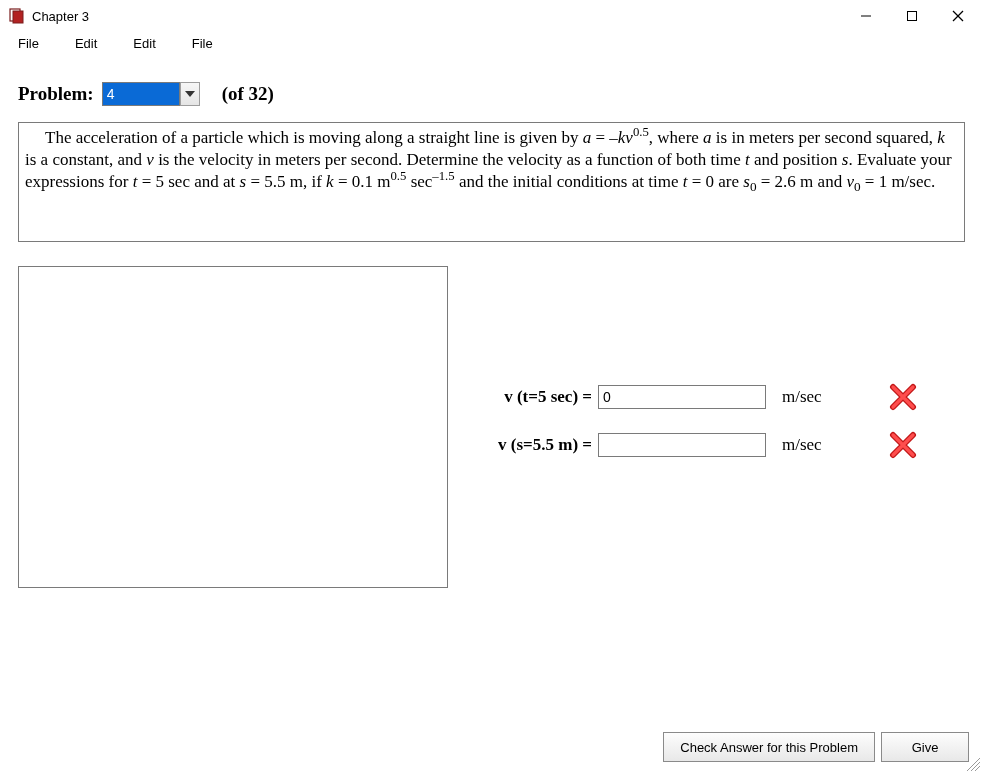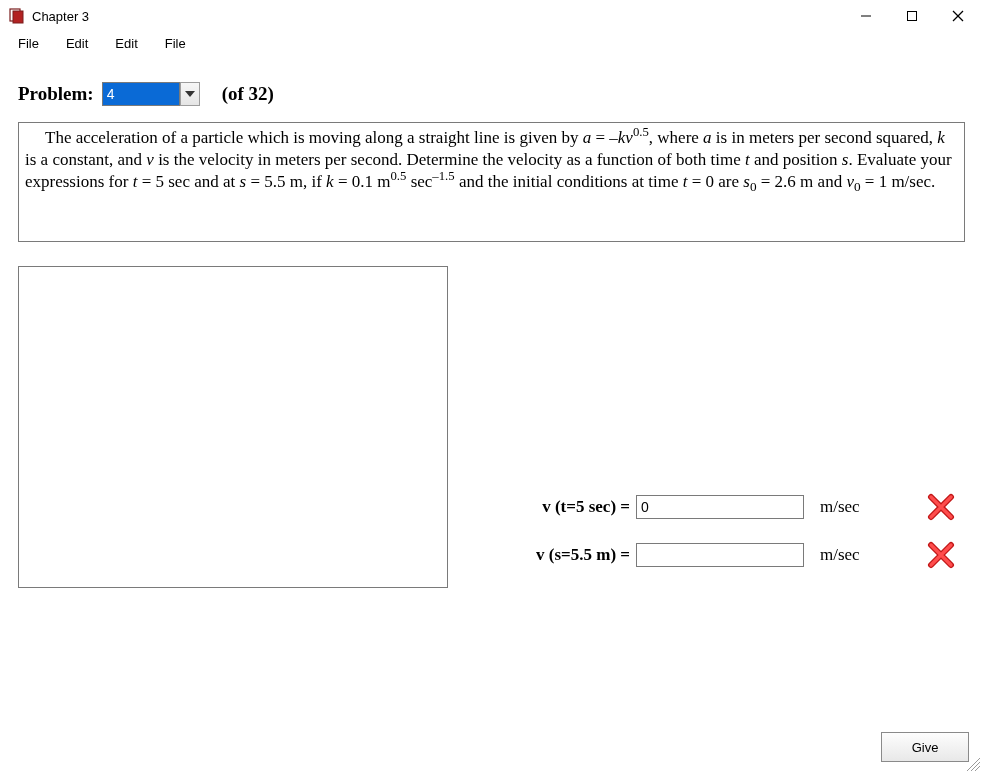--- a/index.html
+++ b/index.html
@@ -44,21 +44,21 @@
     color: #000;
   }
   .winbtn svg { display: block; }
 
   
   .menubar {
     height: 22px;
     display: flex;
     align-items: center;
     padding: 0 6px;
-    gap: 3px;
+    gap: 12px;
     background: #fff;
     font-size: 13px;
   }
   .menubar .menuitem {
     padding: 2px 12px;
     color: #000;
   }
 
   
   .content {
@@ -122,22 +122,21 @@
     min-height: 120px;
     margin-bottom: 24px;
   }
   .problem-text { white-space: normal; margin-left: 20px; }
   .problem-text i { font-style: italic; }
   .sup { font-size: 0.75em; vertical-align: super; line-height: 0; }
   .sub { font-size: 0.78em; vertical-align: sub; line-height: 0; }
 
   .lower {
     display: flex;
-    align-items: flex-end;
-    gap: 38px;
+    align-items: center;
   }
   .figure-box {
     width: 430px;
     height: 322px;
     border: 1px solid #7a7a7a;
     background: #fff;
     flex-shrink: 0;
   }
   .answers {
     flex: 1;
@@ -298,20 +297,21 @@
           </svg>
         </span>
       </div>
 
     </div>
   </div>
 
 </div>
 
 <div class="footer">
+  <span class="btn">Check Answer for this Problem</span>
   <span class="btn">Give</span>
 </div>
 
 <span class="resize-grip">
   <svg width="18" height="18" viewBox="0 0 18 18">
     <line x1="4" y1="17" x2="17" y2="4" stroke="#9a9a9a" stroke-width="1"></line>
     <line x1="8" y1="17" x2="17" y2="8" stroke="#9a9a9a" stroke-width="1"></line>
     <line x1="12" y1="17" x2="17" y2="12" stroke="#9a9a9a" stroke-width="1"></line>
   </svg>
 </span>

